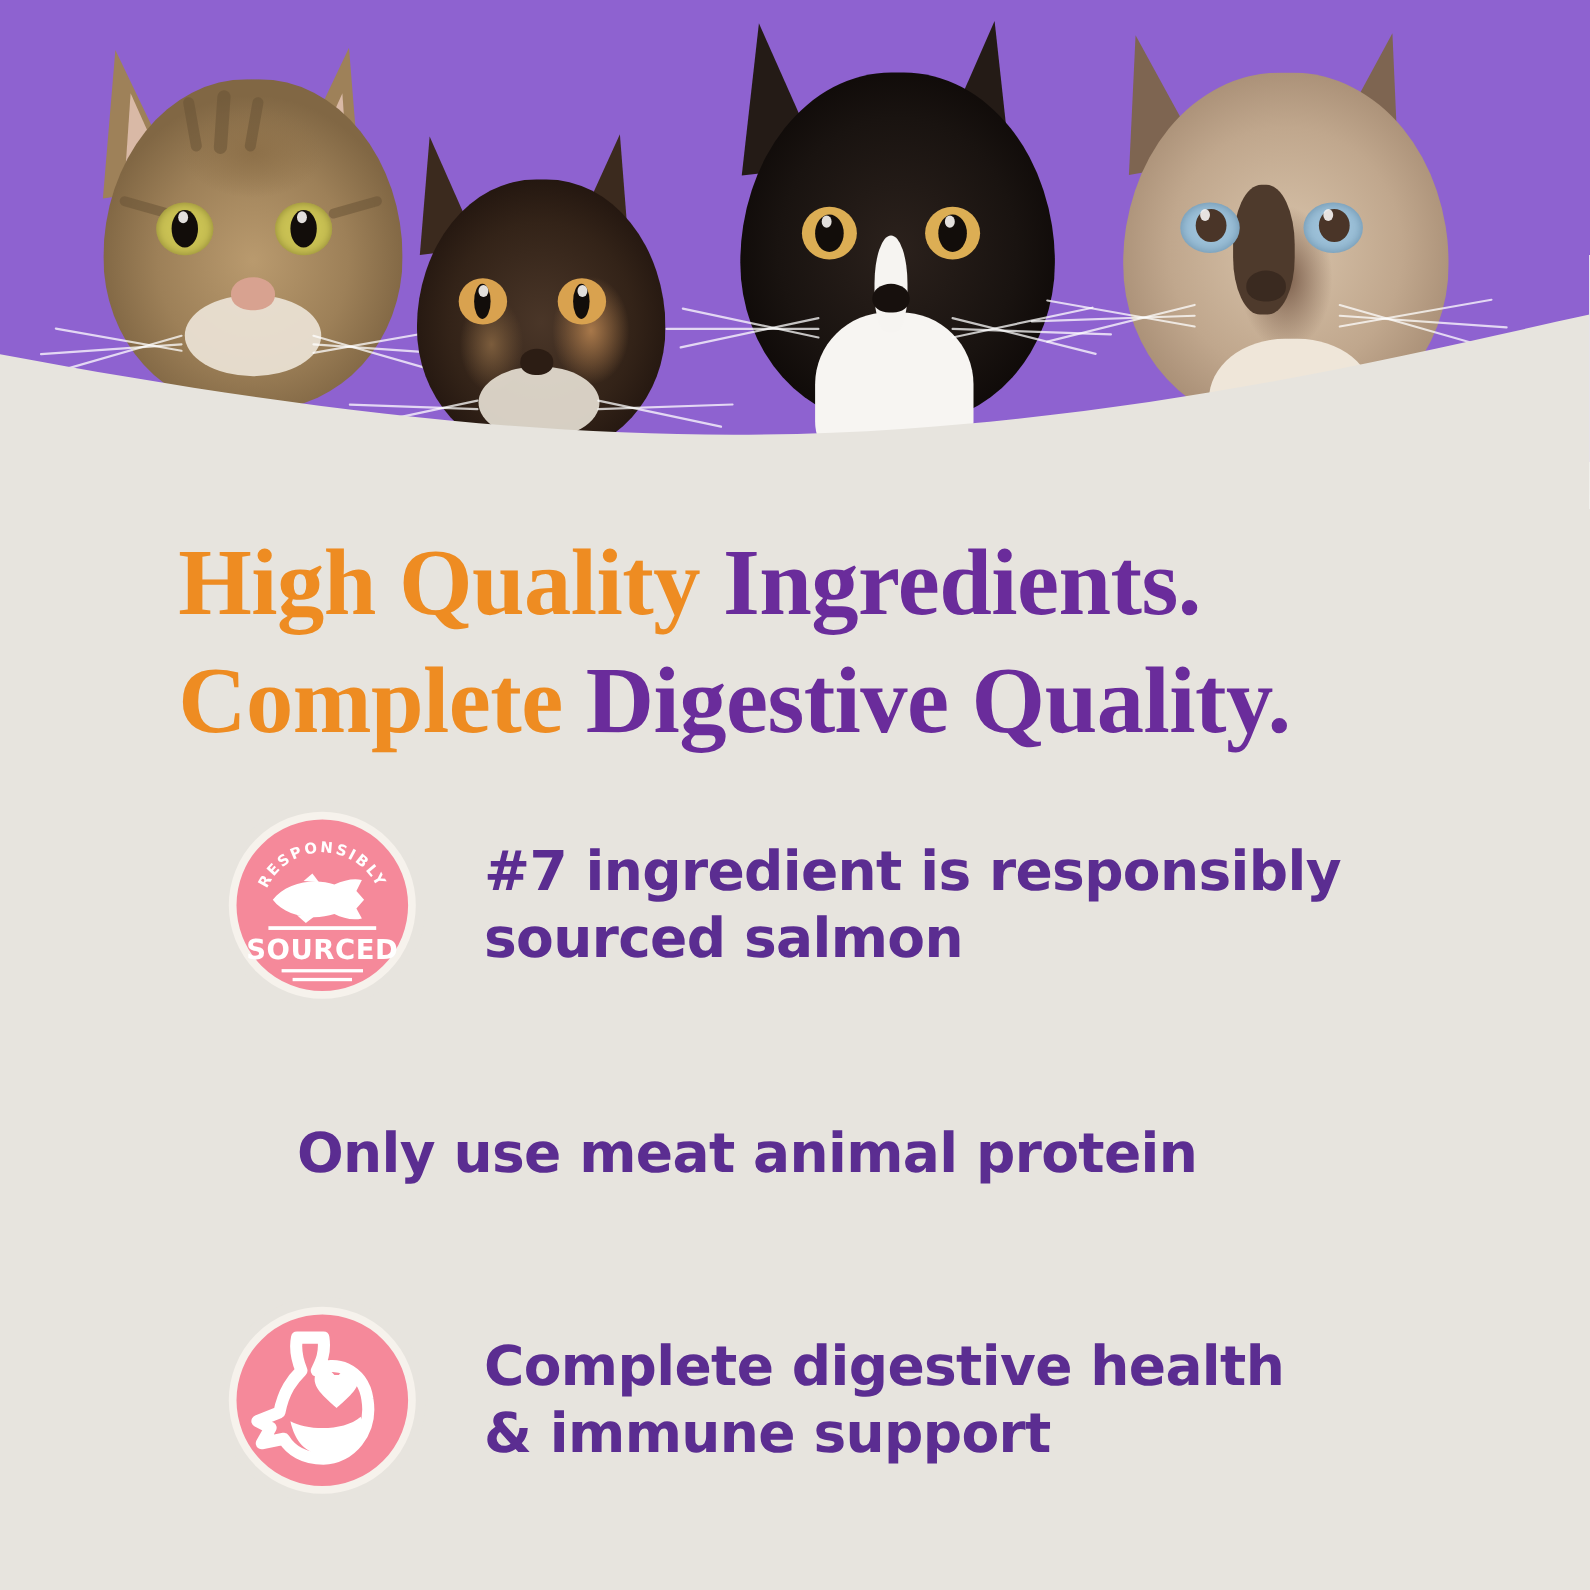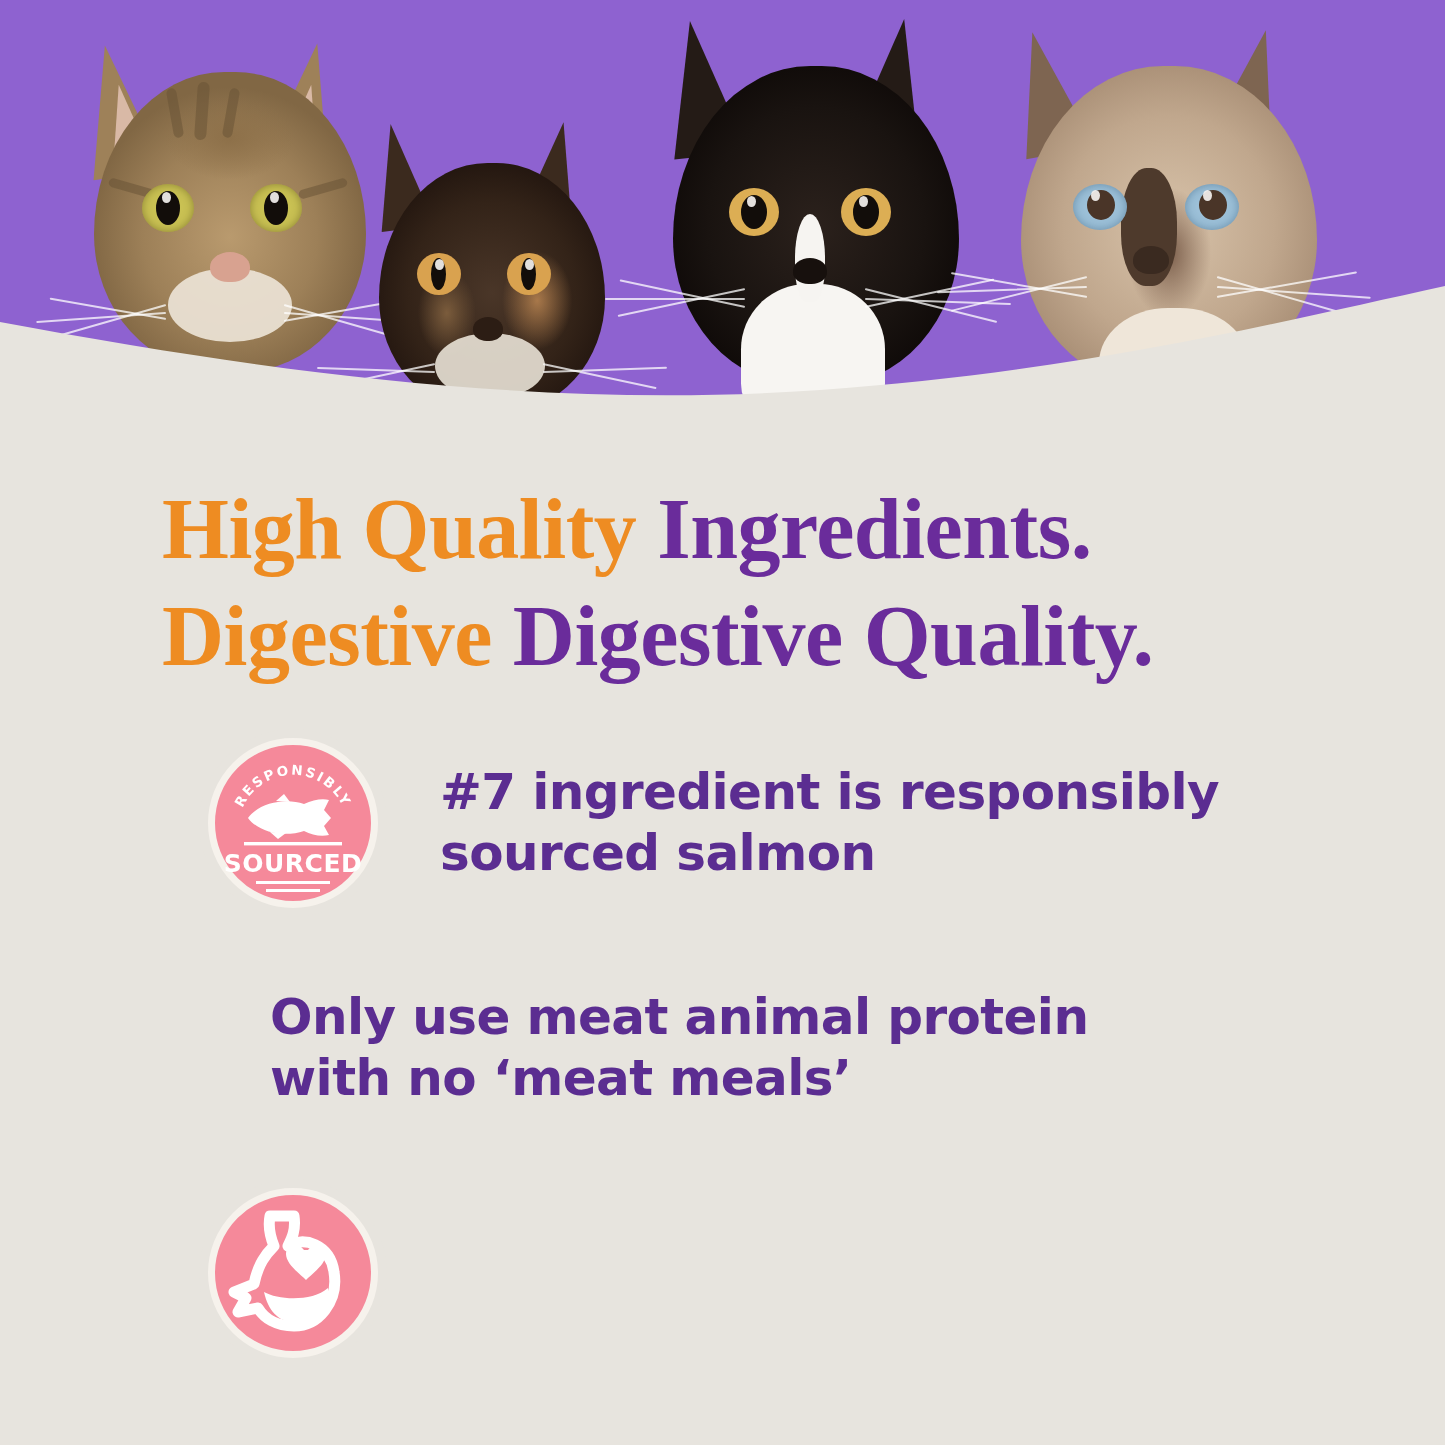--- a/index.html
+++ b/index.html
@@ -407,21 +407,21 @@
     </div>
   </div>
 
   <svg class="curve" viewBox="0 0 1445 200" preserveAspectRatio="none">
     <path d="M0 72 C 300 128, 560 158, 820 140 C 1080 122, 1280 72, 1445 36 L1445 200 L0 200 Z" fill="#E7E4DE"></path>
   </svg>
   <div class="body-bg"></div>
 
   <div class="headline">
     <div class="headline-line"><span class="hl-orange">High Quality </span><span class="hl-purple">Ingredients.</span></div>
-    <div class="headline-line"><span class="hl-orange">Digestive </span><span class="hl-purple">Digestive Quality.</span></div>
+    <div class="headline-line"><span class="hl-orange">Complete </span><span class="hl-purple">Digestive Quality.</span></div>
   </div>
 
   <div class="features">
 
     <div class="feature">
       <div class="icon-wrap">
         <div class="icon-ring"></div>
         <svg class="icon-svg" viewBox="0 0 170 170">
           <defs>
             <path id="arcpath" d="M 30 92 A 55 55 0 0 1 140 92" fill="none"></path>
@@ -444,37 +444,40 @@
       </div>
       <div class="feature-text">
         <div>#7 ingredient is responsibly</div>
         <div>sourced salmon</div>
       </div>
     </div>
 
     <div class="feature">
       <div class="feature-text">
         <div>Only use meat animal protein</div>
-        <div>with no ‘meat meals’</div>
       </div>
     </div>
 
     <div class="feature">
       <div class="icon-wrap">
         <div class="icon-ring"></div>
         <svg class="icon-svg" viewBox="0 0 170 170">
 
           <path d="M62 28 L 86 28 C 88 42, 84 50, 80 58 C 95 48, 122 56, 126 84
                    C 131 114, 110 138, 86 138 C 68 138, 56 130, 50 120
                    L 30 124 L 38 110 L 26 104 L 46 96 C 50 76, 58 66, 66 58
                    C 62 48, 60 38, 62 28 Z" fill="none" stroke="#ffffff" stroke-width="11" stroke-linejoin="round" stroke-linecap="round"></path>
 
           <path d="M56 104 C 70 112, 104 114, 120 100 C 124 120, 106 134, 86 134
                    C 70 134, 60 122, 56 104 Z" fill="#ffffff"></path>
 
           <path d="M96 62 C 90 54, 78 56, 78 66 C 78 76, 92 86, 98 92
                    C 104 86, 118 76, 118 66 C 118 56, 106 54, 100 62 Z" fill="#ffffff"></path>
         </svg>
       </div>
+      <div class="feature-text">
+        <div>Complete digestive health</div>
+        <div>&amp; immune support</div>
+      </div>
     </div>
 
   </div>
 </div>
 
 </body></html>

